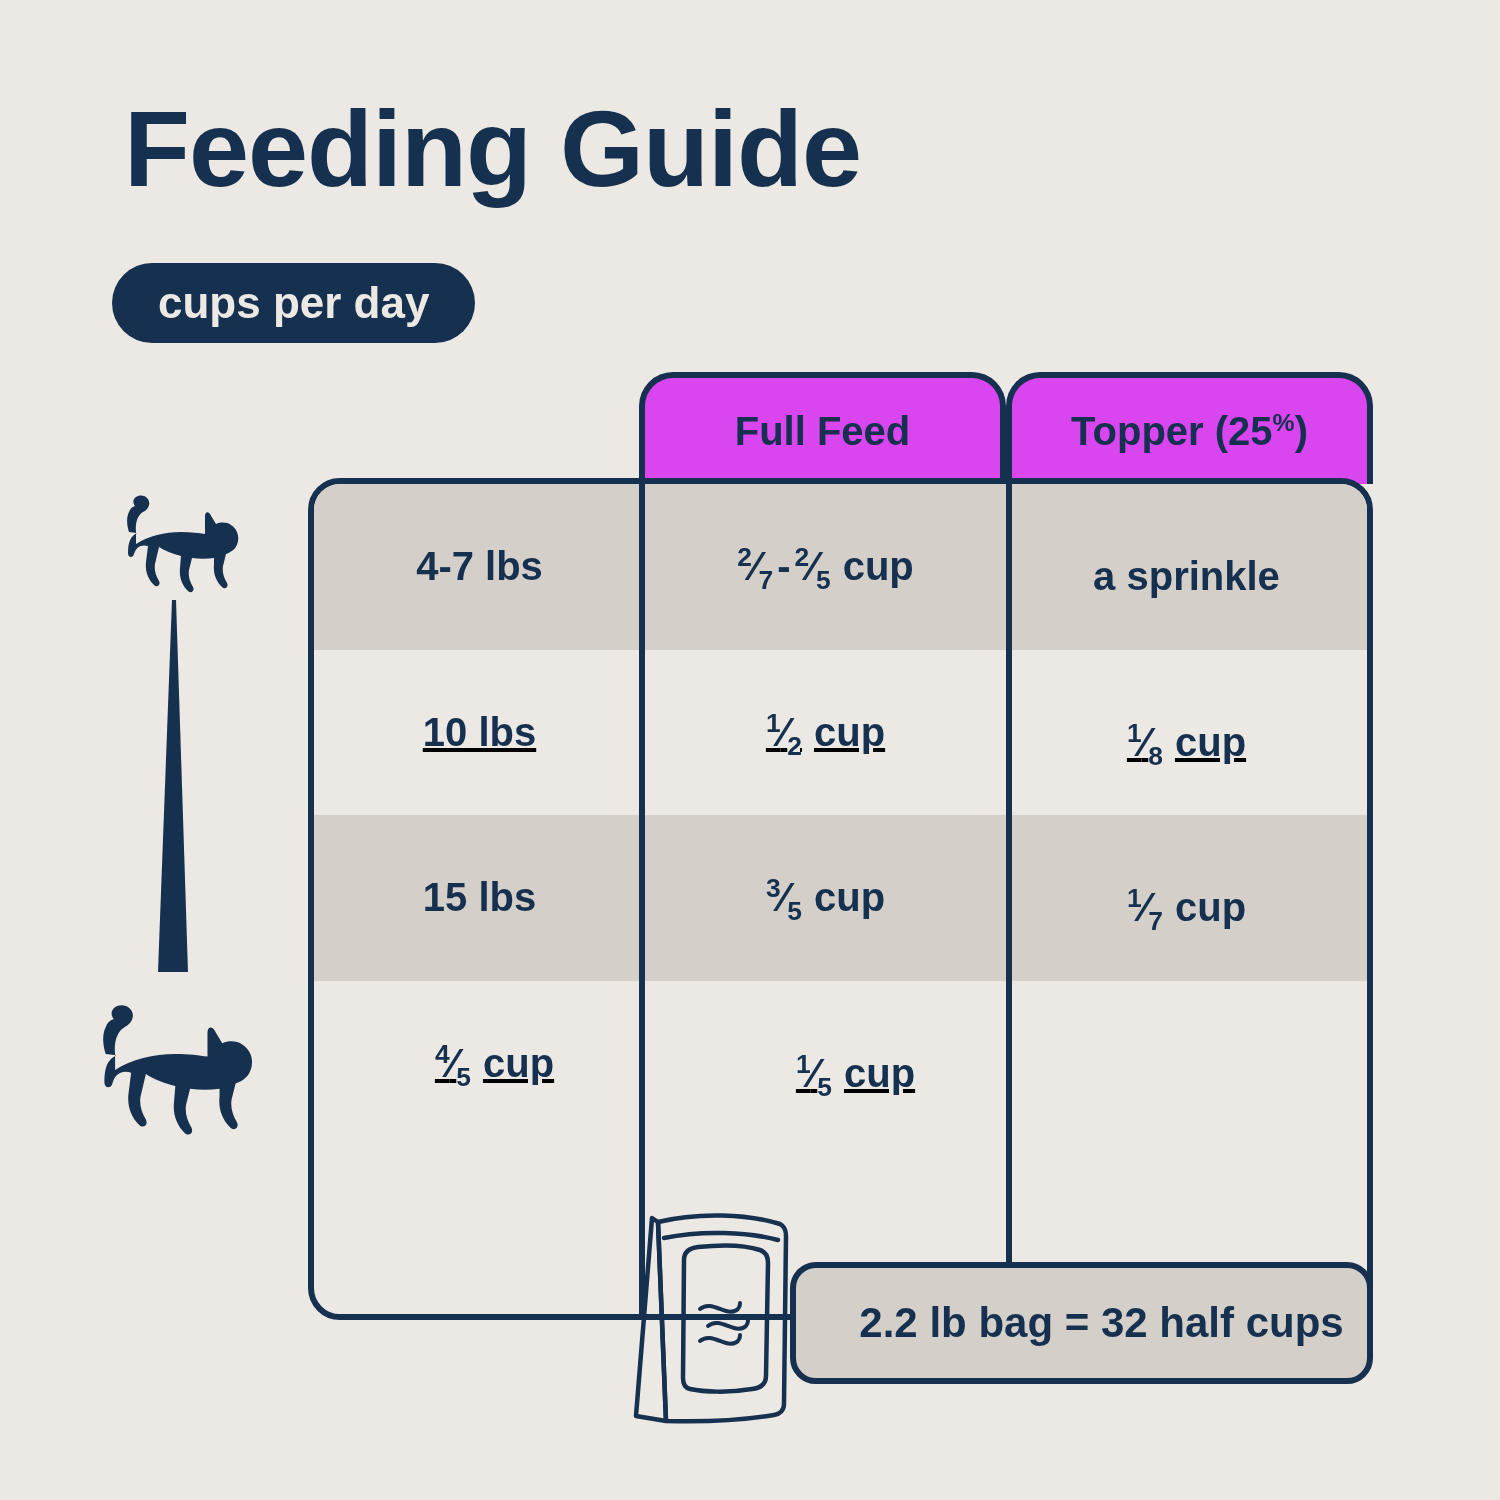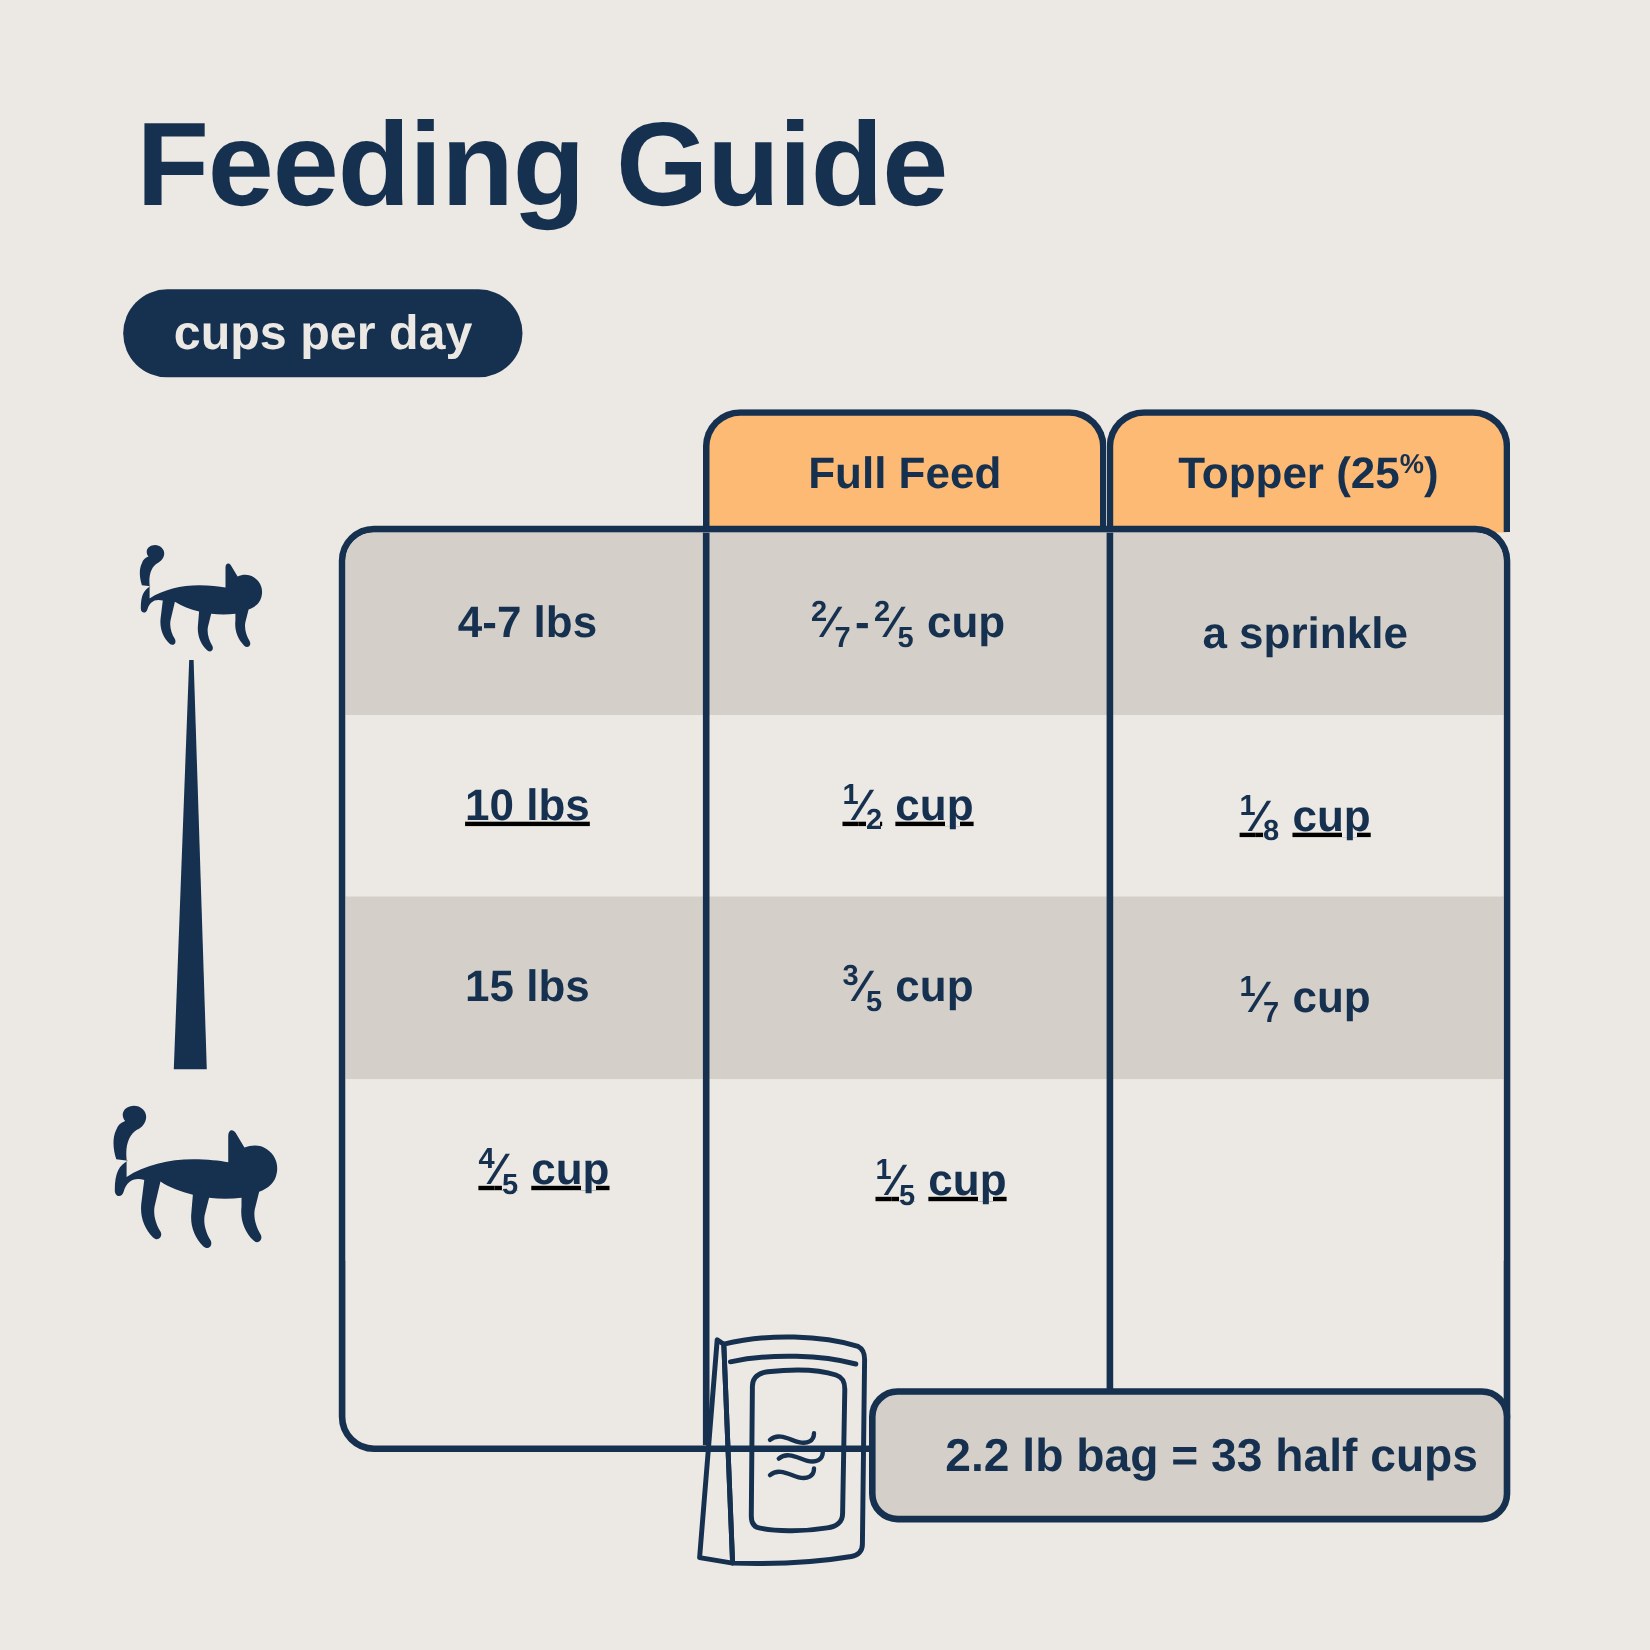--- a/index.html
+++ b/index.html
@@ -49,21 +49,21 @@
   }
 
   
   .header-tab {
     position: absolute;
     top: 372px;
     height: 112px;
     border: 6px solid #16304f;
     border-bottom: none;
     border-radius: 34px 34px 0 0;
-    background: #fdba74;
+    background: #d946ef;
     display: flex;
     align-items: center;
     justify-content: center;
     box-sizing: border-box;
   }
   #header-tab-fullfeed { left: 639px; width: 367px; }
   #header-tab-topper   { left: 1006px; width: 367px; }
   .header-tab .tab-label {
     font-size: 40px;
     font-weight: bold;
@@ -349,14 +349,14 @@
              C 57 180, 55 176, 55 170
              L 56 52 Z"></path>
 
     <path d="M 72 101 C 80 94, 90 101, 98 103 C 106 105, 112 102, 112 95" stroke-width="4"></path>
     <path d="M 80 118 C 88 111, 98 118, 106 120 C 114 122, 120 119, 120 112" stroke-width="4"></path>
     <path d="M 72 133 C 80 126, 90 133, 98 135 C 106 137, 112 134, 112 127" stroke-width="4"></path>
   </g>
 </svg>
 
 <div id="bag-callout">
-  <span class="callout-label">2.2 lb bag = 33 half cups</span>
+  <span class="callout-label">2.2 lb bag = 32 half cups</span>
 </div>
 
 </body></html>

